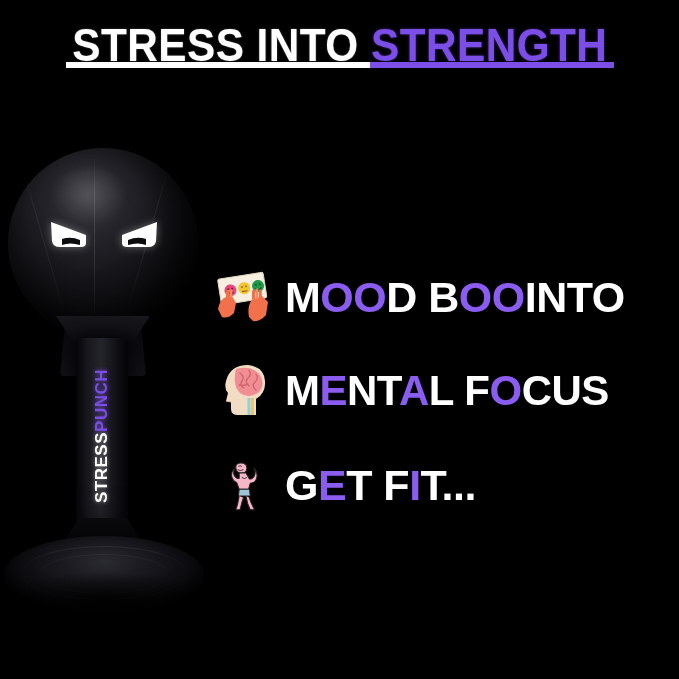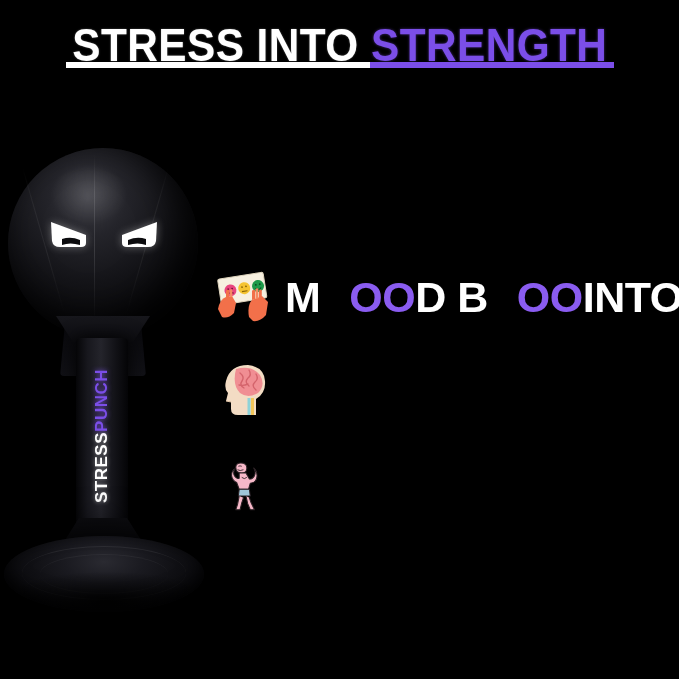--- a/index.html
+++ b/index.html
@@ -139,21 +139,21 @@
   .f-icon svg{display:block;}
   .f-text{
     font-family:"Liberation Sans",sans-serif;
     font-weight:bold;
     font-size:43px;
     line-height:46px;
     letter-spacing:-0.5px;
     white-space:nowrap;
   }
   .f-text .w{color:#ffffff;}
-  .f-text .p{color:#8a5cf0;margin-left:29px;}
+  .f-text .p{color:#8a5cf0;}
   .feature.f2 .f-text{font-size:42px;}
   .feature.f3 .f-icon{transform:scale(.85);}
 </style>
 </head>
 <body>
 
 <div class="stage">
 
   <div class="title-wrap">
     <span class="title"><span class="w">STRESS INTO </span><span class="p">STRENGTH</span></span>
@@ -249,35 +249,41 @@
             <path d="M22 12 Q27 16 24 20 Q21 24 26 27"></path>
             <path d="M31 9 Q34 14 30 17 Q26 21 31 25"></path>
             <path d="M38 13 Q41 18 37 21 Q33 25 38 29"></path>
             <path d="M21 24 Q26 25 30 23"></path>
           </g>
           <path d="M31 37 L31 54" stroke="#8fd3d8" stroke-width="3" fill="none"></path>
           <path d="M34.5 37 L34.5 54" stroke="#f2c65a" stroke-width="3" fill="none"></path>
           <path d="M8 40 L13 41" stroke="#e0c2a4" stroke-width="1" fill="none"></path>
         </svg>
       </div>
+      <div class="f-text">
+        <span class="w">M</span><span class="p">E</span><span class="w">NT</span><span class="p">A</span><span class="w">L F</span><span class="p">O</span><span class="w">CUS</span>
+      </div>
     </div>
 
     <div class="feature f3">
       <div class="f-icon">
         <svg width="52" height="62" viewBox="0 0 52 62">
           <g fill="#f6b8c8" stroke="#2a2024" stroke-width="1.2" stroke-linejoin="round">
             <path d="M14 10 Q14 5 20 5 Q27 5 27 11 Q27 17 21 17 Q14 17 14 10 Z"></path>
             <path d="M18 17 L26 17 L30 24 Q34 24 36 20 Q38 15 35 11 Q39 14 39 20 Q39 28 31 29 L29 36 L18 36 L15 28 Q10 26 9 20 Q9 14 13 12 Q10 17 13 21 Q15 24 18 23 Z"></path>
             <path d="M18 36 L30 36 L31 44 L17 44 Z" fill="#9fc6d8"></path>
             <path d="M18 44 L16 54 L14 60 L19 60 L21 52 L23 46"></path>
             <path d="M26 44 L28 53 L31 60 L36 60 L32 52 L30 46"></path>
           </g>
           <g stroke="#2a2024" stroke-width="1" fill="none">
             <path d="M17 9 Q19 8 21 9"></path>
             <path d="M16 13 Q19 15 23 13"></path>
             <path d="M21 22 Q24 25 27 22"></path>
           </g>
         </svg>
       </div>
+      <div class="f-text">
+        <span class="w">G</span><span class="p">E</span><span class="w">T F</span><span class="p">I</span><span class="w">T...</span>
+      </div>
     </div>
 
   </div>
 </div>
 
 </body></html>

